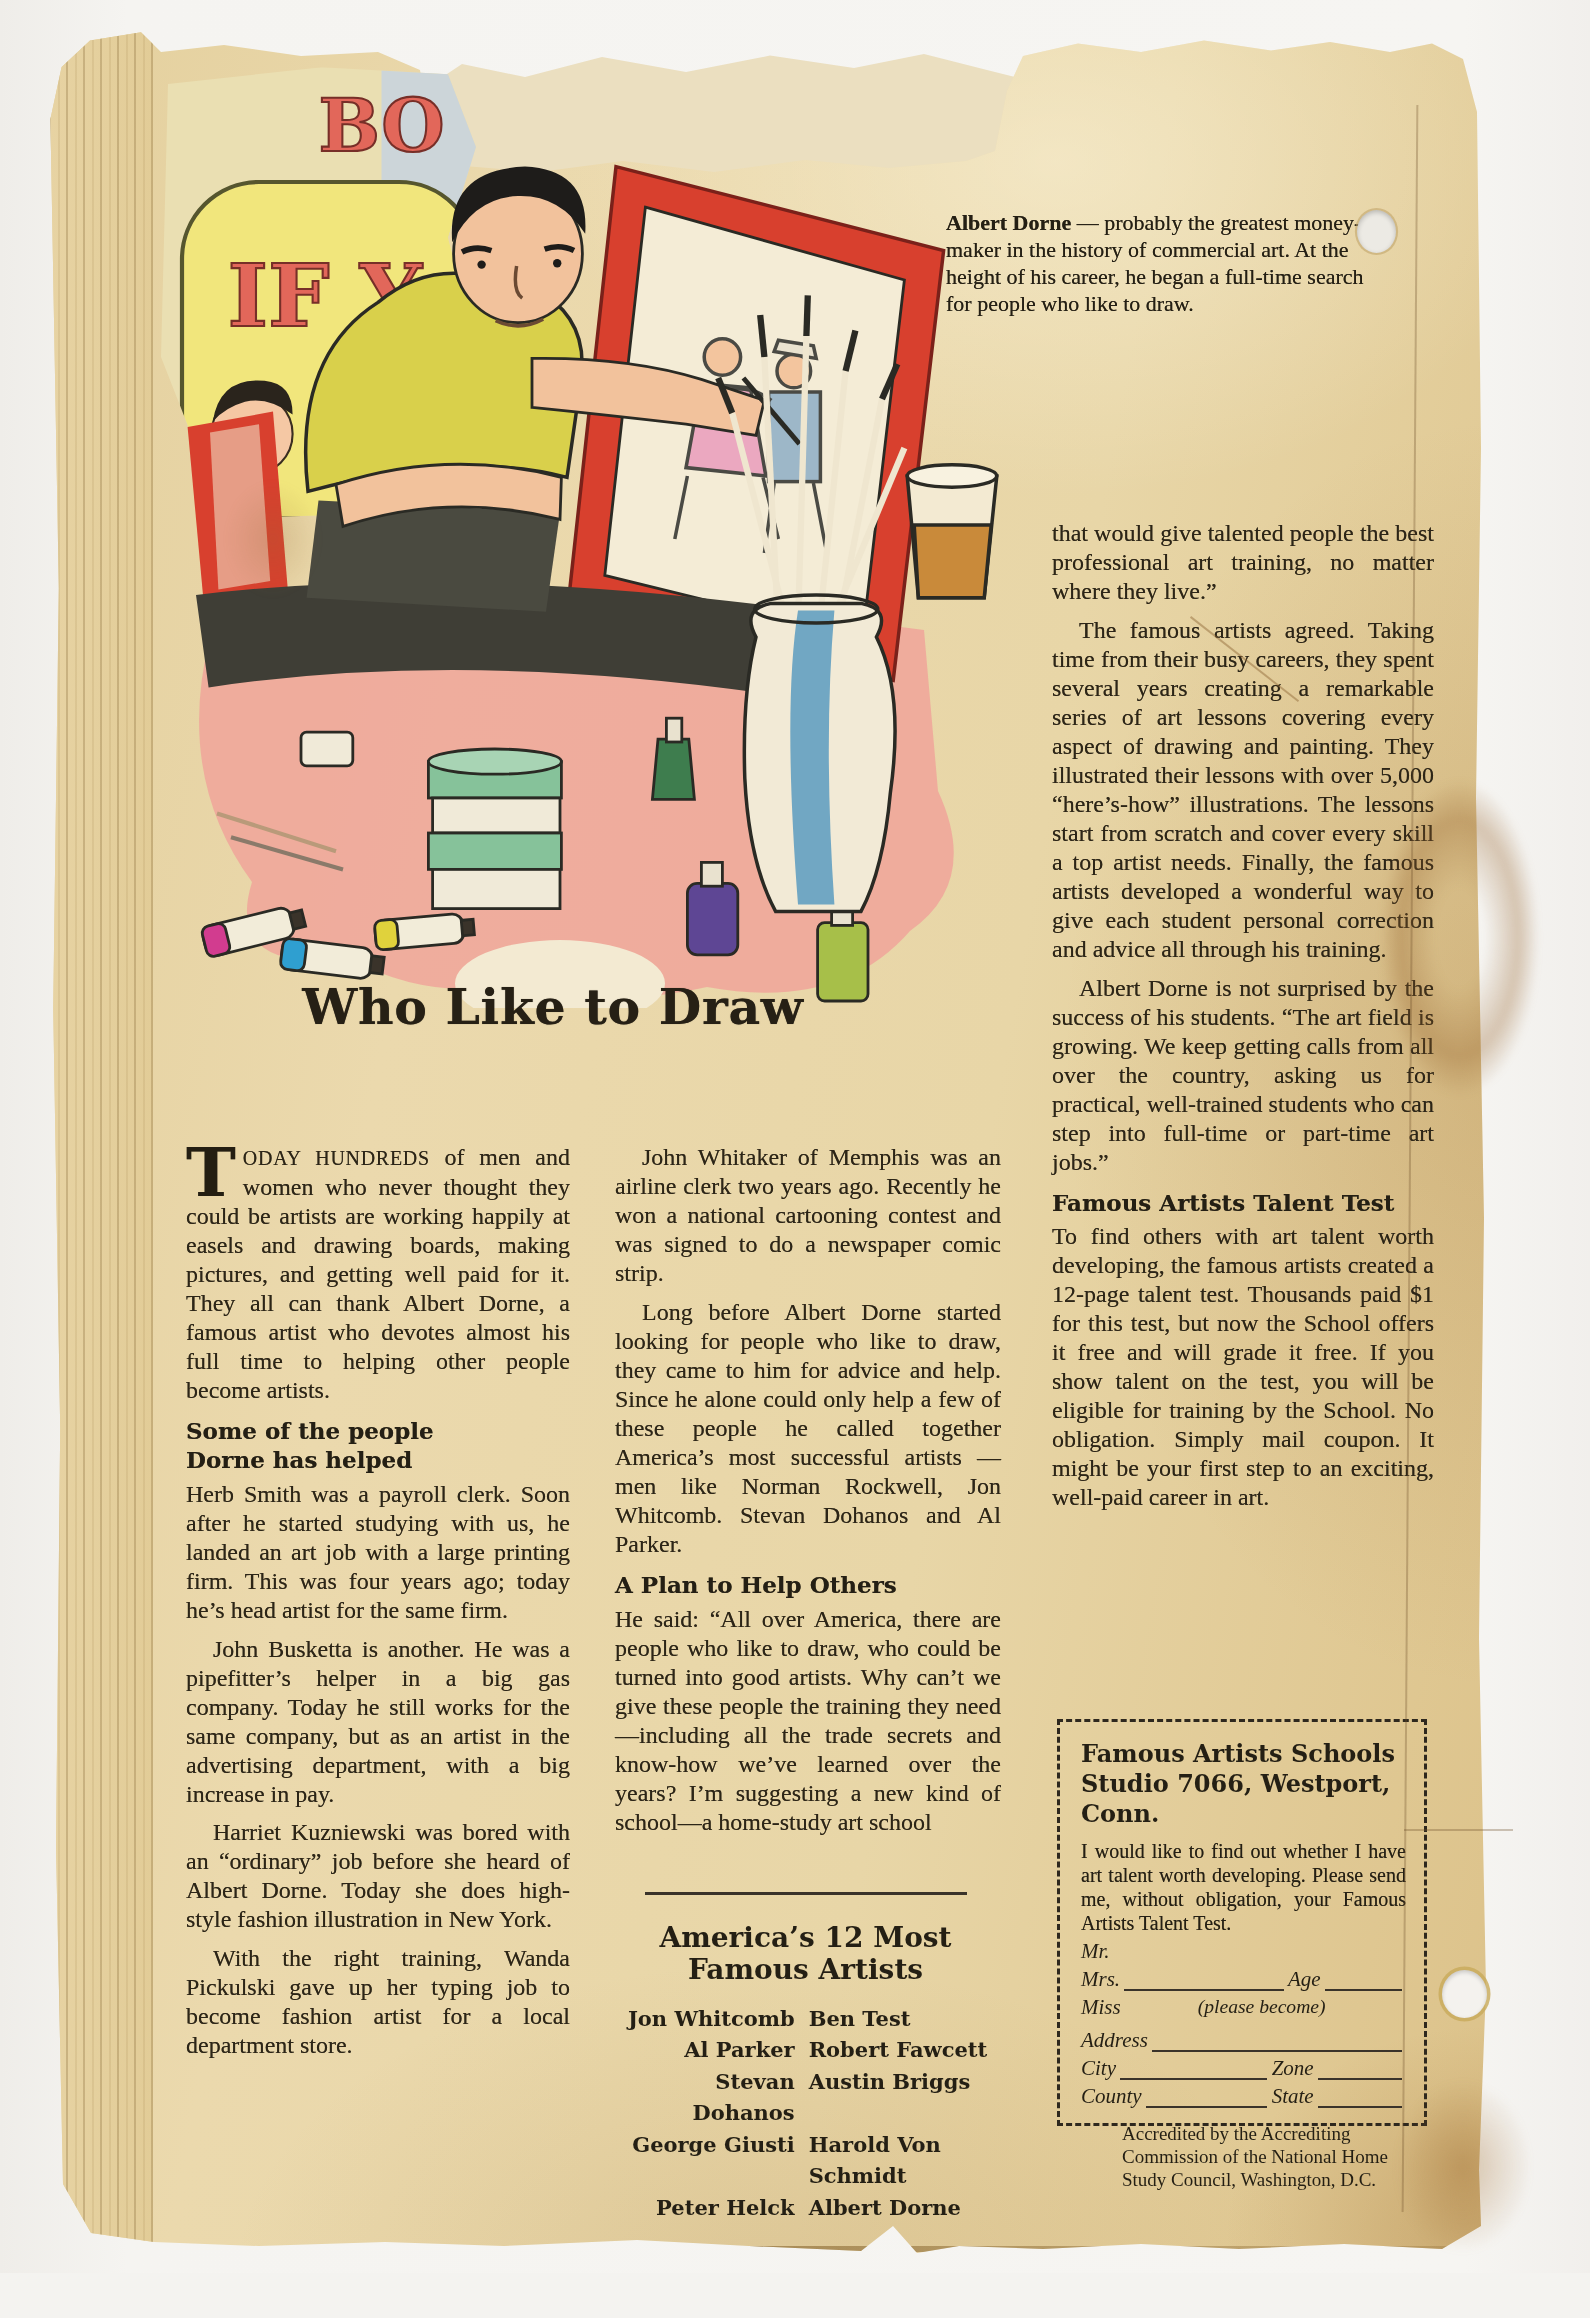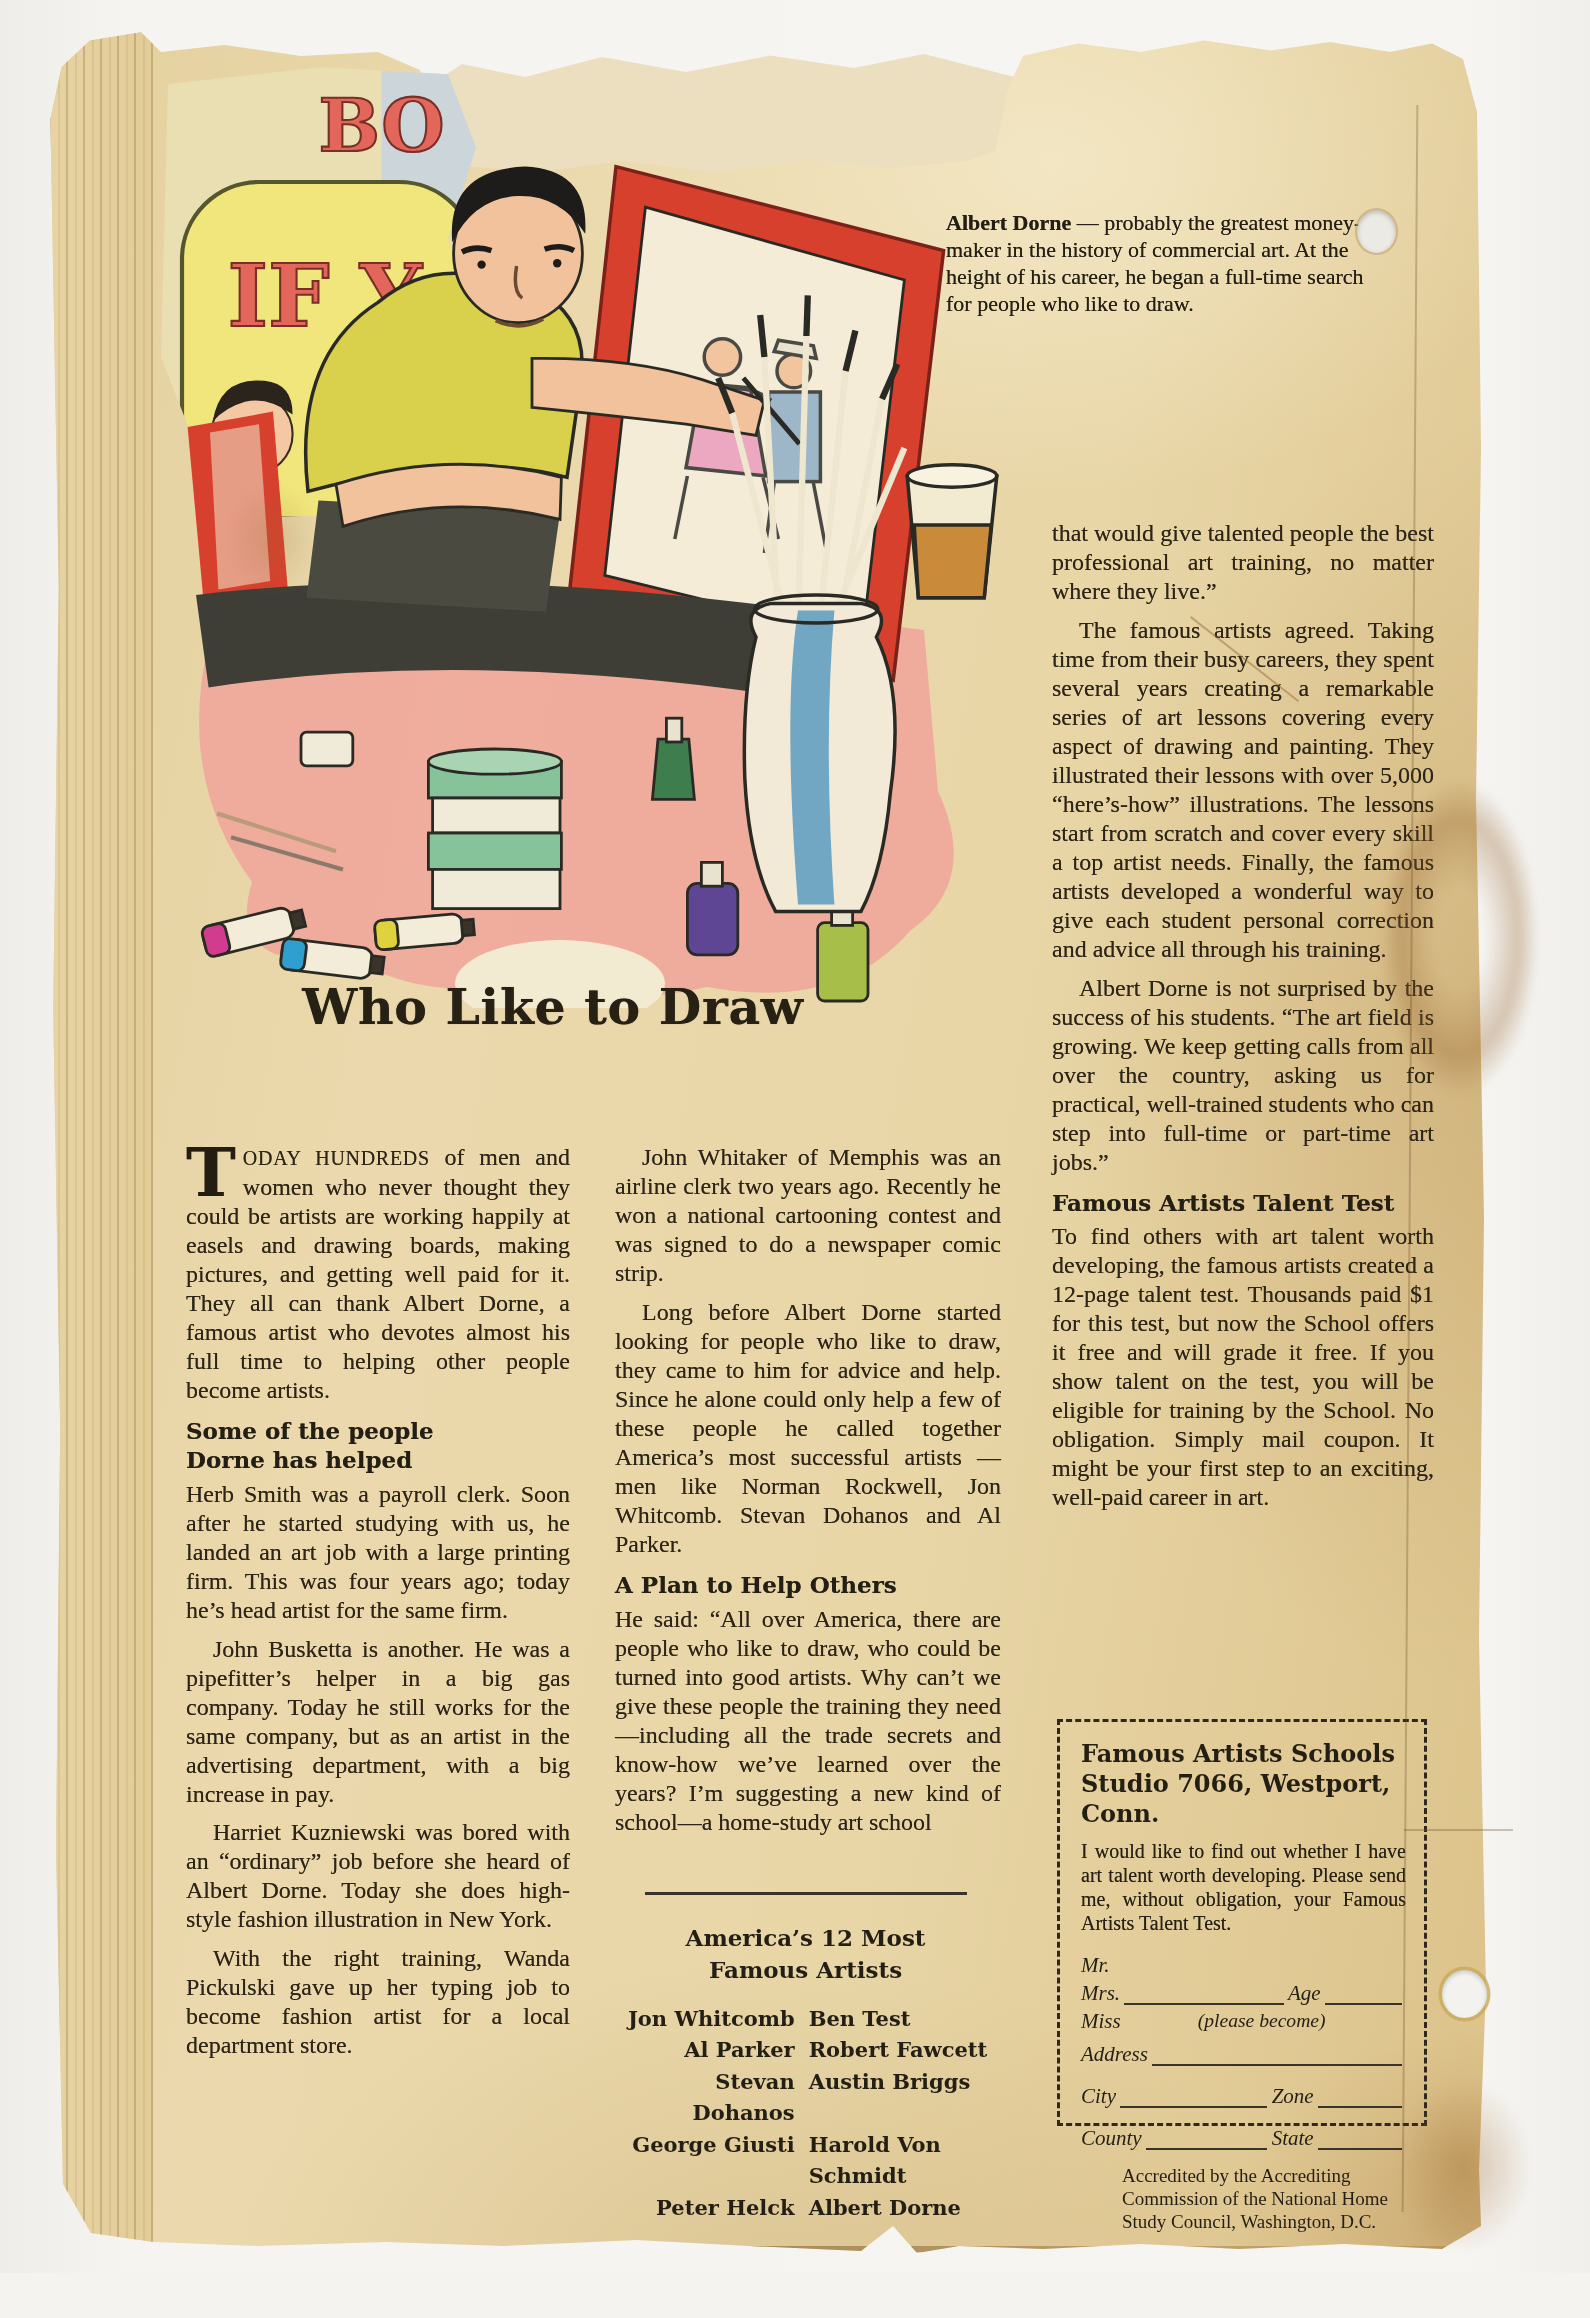--- a/index.html
+++ b/index.html
@@ -43,37 +43,37 @@
   .col p.ind{text-indent:27px;}
   .subhead{font-family:"DejaVu Serif",serif;font-weight:bold;font-size:23px;line-height:29px;margin:11.2px 0 5.6px 0;text-align:left;color:#241f14;}
   .left-col{left:186px;top:1143px;width:384px;}
   .mid-col{left:615px;top:1143px;width:386px;}
   .right-col{left:1052px;top:519px;width:382px;}
   .dropcap{float:left;font-family:"DejaVu Serif",serif;font-weight:bold;font-size:67px;line-height:53px;margin:2.8px 7px 0 0;color:#241e12;}
   .sc{font-size:20px;letter-spacing:0.7px;}
   
   .artists{position:absolute;left:606px;top:1892px;width:399px;text-align:center;color:#241f14;}
   .artists .rule{width:322px;height:2.8px;background:#3a332a;margin:0 auto 27px auto;}
-  .artists .ptitle{font-family:"DejaVu Serif",serif;font-weight:bold;font-size:23px;line-height:32px;}
+  .artists .ptitle{font-family:"DejaVu Serif",serif;font-weight:bold;font-size:28px;line-height:32px;}
   .artists .grid{margin-top:17px;}
   .artists .arow{display:flex;font-family:"DejaVu Serif",serif;font-weight:bold;font-size:21px;line-height:31.5px;}
   .artists .acell-l{width:49%;text-align:right;padding-right:9.8px;}
   .artists .acell-r{width:51%;text-align:left;padding-left:4.2px;}
   
   .coupon{position:absolute;left:1057px;top:1719px;width:370px;height:407px;border:3.5px dashed #2e281e;box-sizing:border-box;padding:17px 18px 9.8px 21px;color:#241f14;}
   .coupon .chead{font-family:"DejaVu Serif",serif;font-weight:bold;font-size:24px;line-height:30px;}
   .coupon .cbody{font-size:20px;line-height:24px;text-align:justify;margin-top:9.8px;text-shadow:0 0 0.4px rgba(36,31,20,.6);}
   .frow{display:flex;align-items:flex-end;font-style:italic;font-size:21px;line-height:24px;margin-top:4.2px;}
   .flabel{white-space:nowrap;}
   .fline{flex:1;border-bottom:2.1px solid #3a332a;height:21px;margin:0 4.2px;}
   .fline.short{flex:0 0 77px;}
   .fline.med{flex:0 0 84px;}
   .pprint{margin-left:77px;font-size:19.6px;}
   .accred{font-size:19px;line-height:23px;margin-top:14px;padding-left:41px;text-align:left;font-style:normal;}
-  .mt10{margin-top:8.4px;} .mt20{margin-top:18px;}
+  .mt10{margin-top:8.4px;} .mt20{margin-top:4px;}
   
   .reveal{position:absolute;left:147px;top:63px;width:364px;height:462px;}
   .illus{position:absolute;left:168px;top:147px;width:840px;height:861px;}
 </style>
 </head>
 <body>
 
 <div id="scan">
 
   <div class="underpage"></div>

